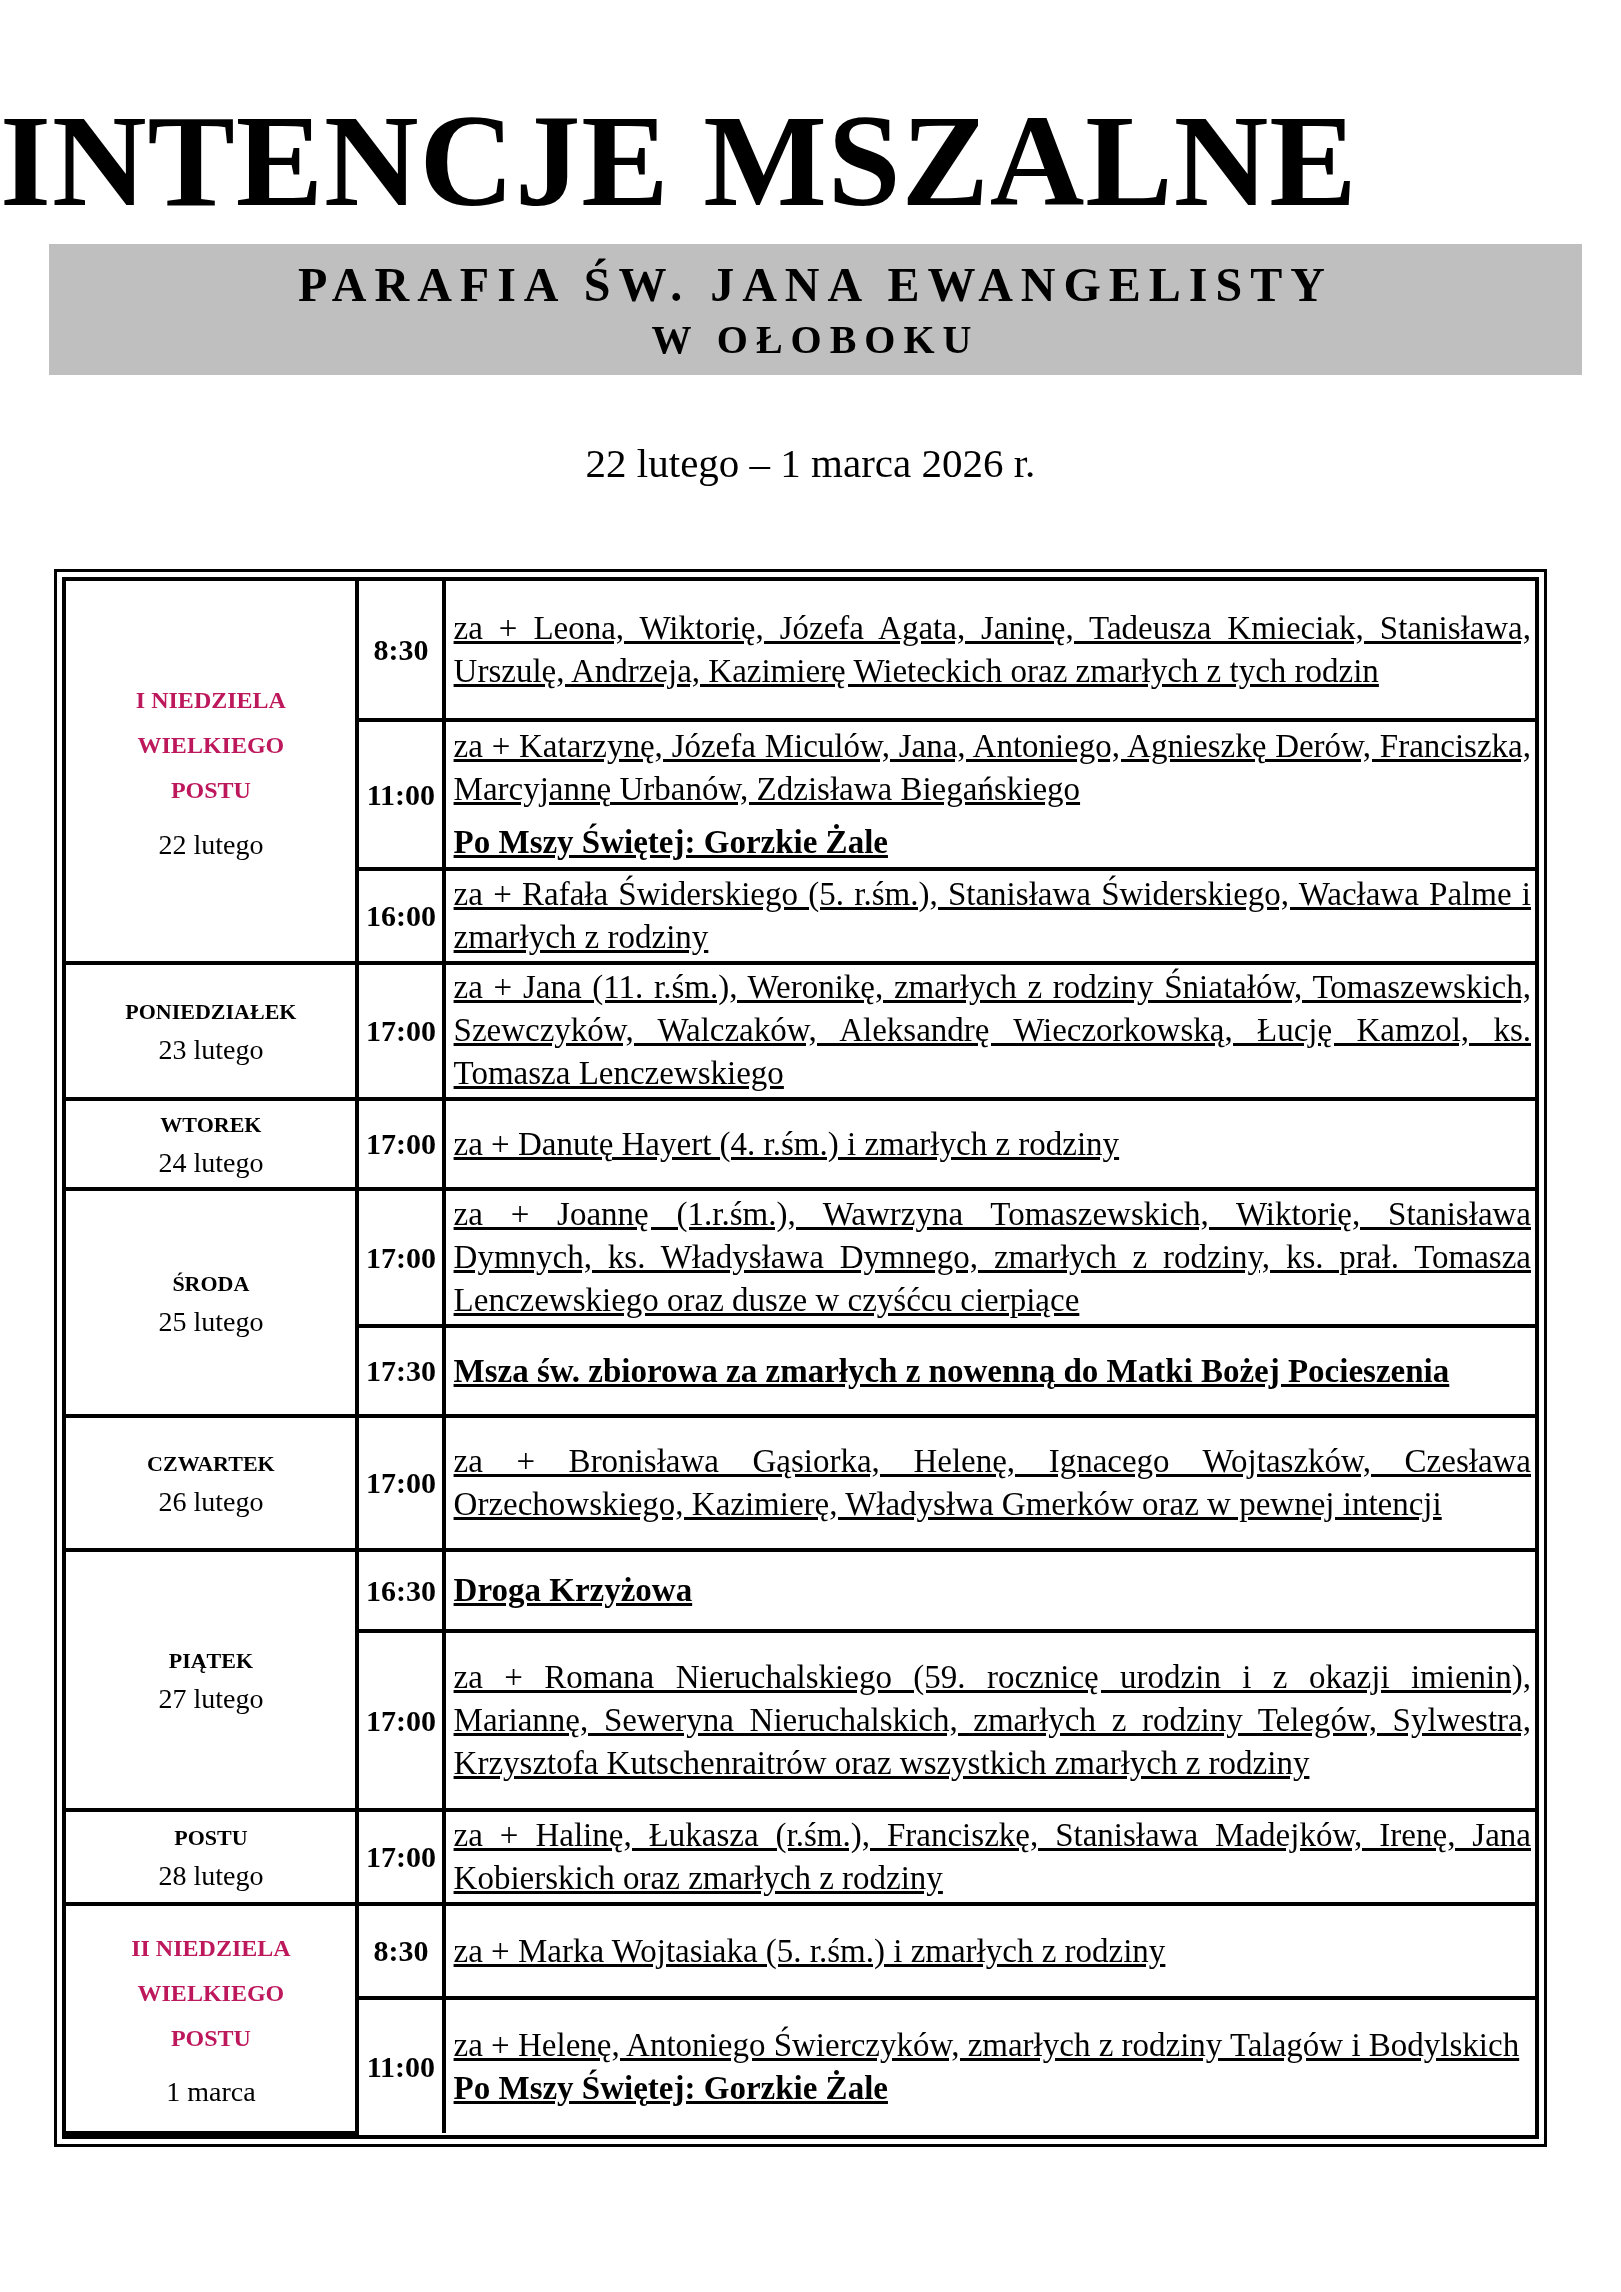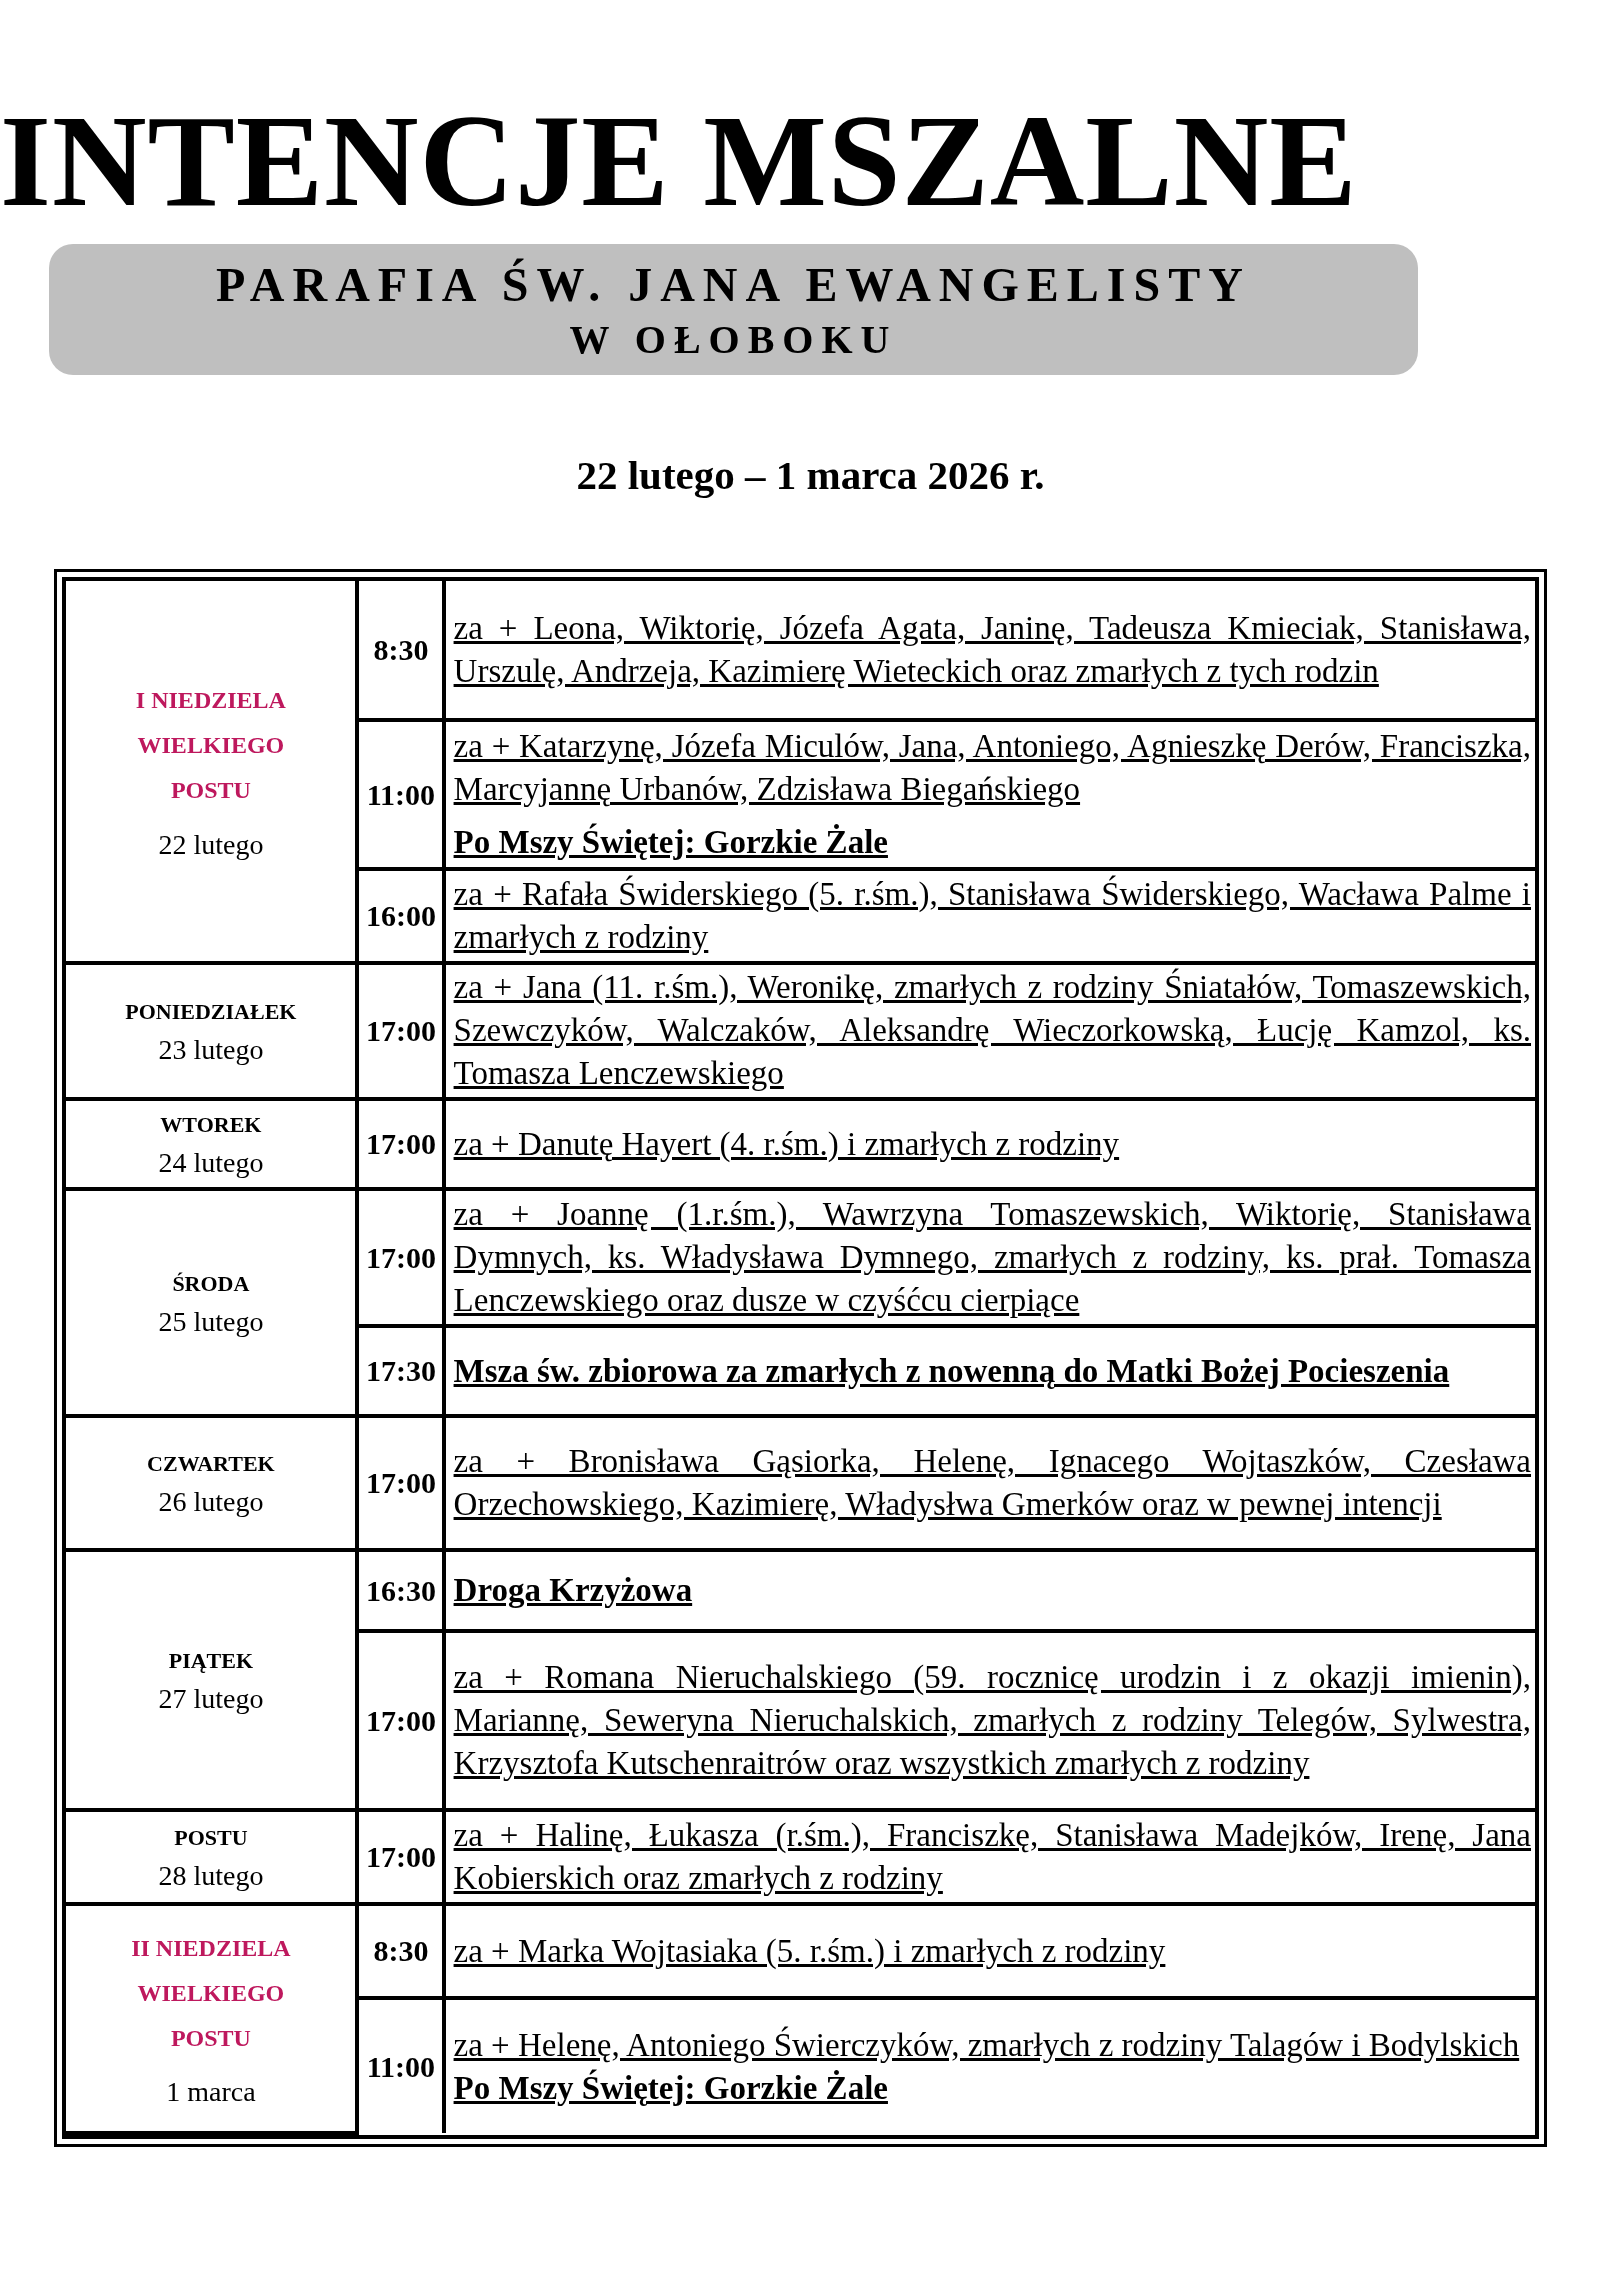--- a/index.html
+++ b/index.html
@@ -5,34 +5,34 @@
   html, body { margin: 0; padding: 0; background: #ffffff; }
   body {
     width: 1621px; height: 2293px; position: relative; overflow: hidden;
     font-family: "Liberation Serif", "DejaVu Serif", serif; color: #000;
   }
   .title {
     position: absolute; left: 0; top: 94px; width: 1621px; text-align: left;
     font-size: 131px; font-weight: bold; line-height: 134px; letter-spacing: 0.9px;
   }
   .band {
-    position: absolute; left: 49px; top: 244px; width: 1369px; height: 131px;
-    background: #bfbfbf; text-align: center; border-radius: 24px;
+    position: absolute; left: 49px; top: 244px; width: 1533px; height: 131px;
+    background: #bfbfbf; text-align: center;
   }
   .band .l1 {
     position: absolute; left: 0; right: 0; top: 12.5px;
     font-size: 48px; font-weight: bold; letter-spacing: 8px; line-height: 56px;
   }
   .band .l2 {
     position: absolute; left: 0; right: 0; top: 68px;
     font-size: 40px; font-weight: bold; letter-spacing: 8px; line-height: 56px;
   }
   .dates {
-    position: absolute; left: 0; top: 448px; width: 1621px; text-align: center;
-    font-size: 41px; font-weight: bold; line-height: 54px;
+    position: absolute; left: 0; top: 436px; width: 1621px; text-align: center;
+    font-size: 41px; font-weight: normal; line-height: 54px;
   }
   .outer {
     position: absolute; left: 54px; top: 569px; width: 1493px; height: 1578px;
     box-sizing: border-box; border: 3.6px solid #000;
   }
   .inner {
     position: absolute; left: 5.4px; top: 5.4px; right: 5.4px; bottom: 5.4px;
     box-sizing: border-box; border: 4.5px solid #000;
   }
   table.sched {

